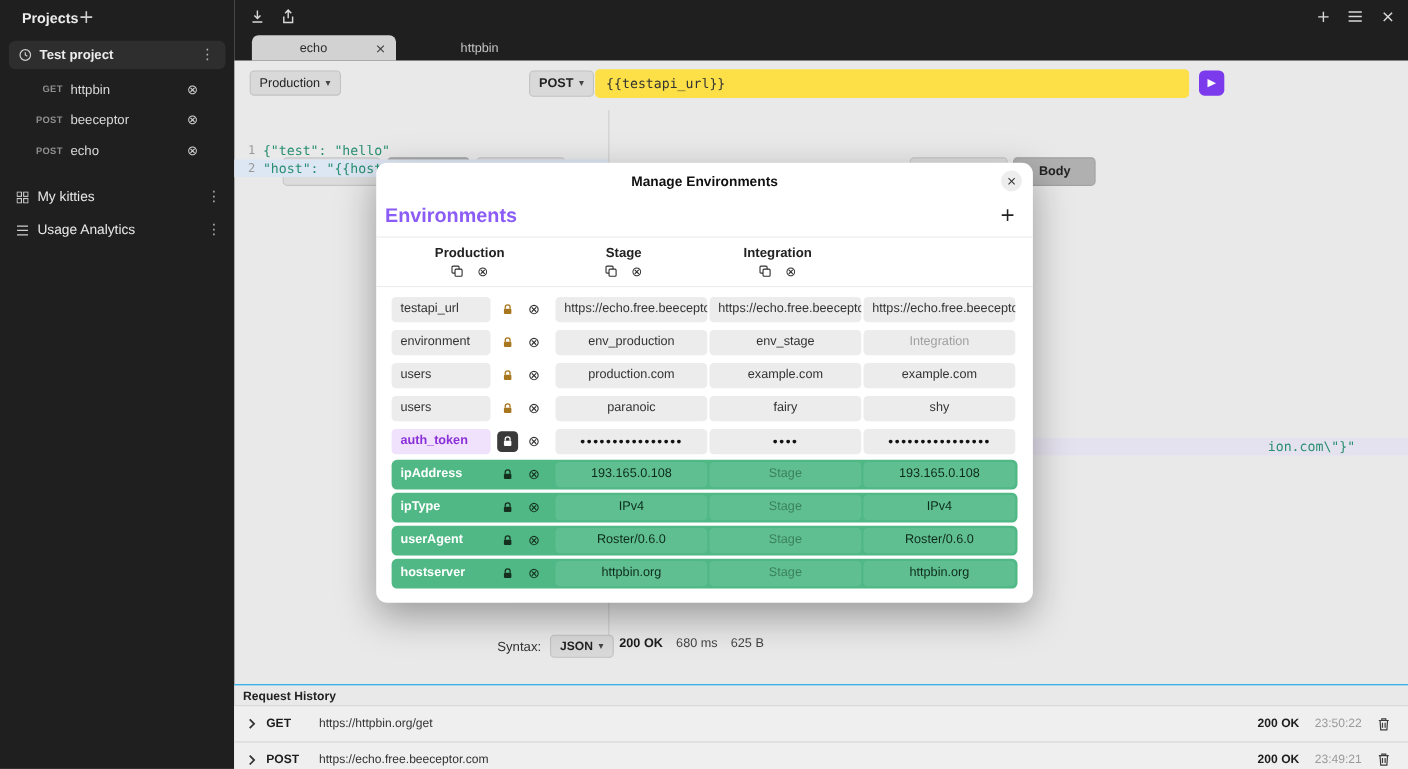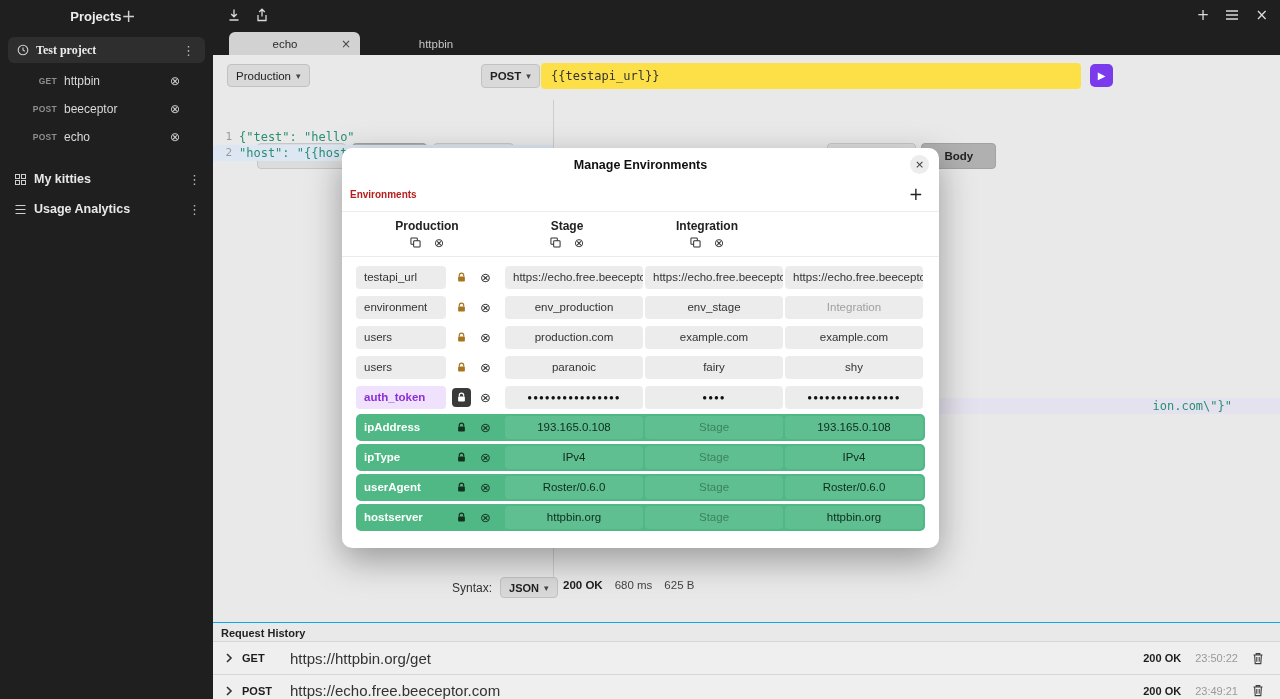--- a/index.html
+++ b/index.html
@@ -2,32 +2,32 @@
 <html><head>
 <meta charset="utf-8">
 <style>
   * { margin:0; padding:0; box-sizing:border-box; }
   html,body { width:1280px; height:699px; overflow:hidden; font-family:"Liberation Sans", sans-serif; }
   #app { position:relative; width:1280px; height:699px; background:#e9e9e9; }
   .uic { font-family:"DejaVu Sans", sans-serif; }
 
   
   .sidebar { position:absolute; left:0; top:0; width:213px; height:699px; background:#1f1f1f; color:#ddd; }
-  .sb-head { display:flex; align-items:center; justify-content:center; padding:8px 12px 6px 5px; }
+  .sb-head { display:flex; align-items:center; justify-content:flex-start; padding:8px 12px 6px 20px; }
   .sb-title { font-size:13px; font-weight:700; color:#ececec; }
   .sb-plus { font-size:17px; color:#cfcfcf; cursor:pointer; line-height:1; }
   .project-card { margin:6px 8px 4px; height:26px; background:#2e2e2e; border-radius:6px; display:flex; align-items:center; padding:0 10px 0 9px; }
-  .project-card .lbl { font-size:12px; font-weight:700; color:#ececec; margin-left:7px;font-family:Liberation Serif, serif; }
+  .project-card .lbl { font-size:12px; font-weight:700; color:#ececec; margin-left:7px; }
   .kebab { margin-left:auto; color:#b5b5b5; font-size:13px; line-height:1; cursor:pointer; }
   .sb-item { height:28px; display:flex; align-items:center; padding:0 33px 0 32px; }
   .sb-item .mtd { width:25px; text-align:right; font-size:8.5px; letter-spacing:.3px; color:#8f8f8f; font-weight:700; }
   .sb-item .nm { font-size:12px; color:#d9d9d9; margin-left:7px; }
   .sb-item .rm { margin-left:auto; font-size:12px; color:#cfcfcf; }
   .sb-section { height:30px; display:flex; align-items:center; padding:0 12px 0 15px; color:#cfcfcf; }
-  .sb-section .lbl { font-size:12.5px; font-weight:700; color:#e8e8e8; margin-left:8px; }
+  .sb-section .lbl { font-size:12.5px; font-weight:400; color:#e8e8e8; margin-left:8px; }
   .sb-gap { height:13px; }
 
   
   .topbar { position:absolute; left:213px; top:0; width:1067px; height:30px; background:#1f1f1f; display:flex; align-items:center; color:#d9d9d9; }
   .tb-ic { margin-left:14px; display:flex; align-items:center; cursor:pointer; }
   .tb-right { margin-left:auto; display:flex; align-items:center; gap:16px; padding-right:12px; }
   .tb-right .g { font-size:15px; cursor:pointer; line-height:1; }
   .tabstrip { position:absolute; left:213px; top:30px; width:1067px; height:25px; background:#1f1f1f; }
   .tab-active { position:absolute; left:16px; top:2px; width:131px; height:23px; background:#d2d2d2; border-radius:6px 6px 0 0; display:flex; align-items:center; }
   .tab-active .lbl { flex:1; text-align:center; font-size:11.5px; color:#2b2b2b; }
@@ -63,33 +63,33 @@
   .statusbar { position:absolute; left:350px; top:524px; display:flex; align-items:center; gap:12px; font-size:11.5px; color:#444; }
   .statusbar .st { font-weight:700; color:#1d1d1d; }
 
   
   .history { position:absolute; left:213px; top:622px; width:1067px; height:101px; border-top:1px solid #0ea5e9; background:#e9e9e9; }
   .hist-title { font-size:11px; font-weight:700; color:#222; padding:4px 0 0 8px; height:18px; }
   .hist-row { height:33px; display:flex; align-items:center; background:#efefef; border-top:1px solid #d6d6d6; padding:0 16px 0 12px; }
   .hist-row:last-child { border-bottom:1px solid #d6d6d6; }
   .hist-row .chev { color:#333; display:flex; align-items:center; cursor:pointer; }
   .hist-row .mtd { font-size:11px; font-weight:700; color:#1d1d1d; margin-left:9px; width:40px; }
-  .hist-row .url { font-size:15px; color:#333; margin-left:8px;text-align:right; }
+  .hist-row .url { font-size:11px; color:#333; margin-left:8px;text-align:right; }
   .hist-row .right { margin-left:auto; display:flex; align-items:center; gap:14px; }
   .hist-row .st { font-size:11px; font-weight:700; color:#1d1d1d; }
   .hist-row .tm { font-size:11px; color:#9a9a9a; }
   .hist-row .trash { color:#3d3d3d; display:flex; cursor:pointer; }
 
   
   .modal { position:absolute; left:342px; top:148px; width:597px; height:400px; background:#fff; border-radius:10px; box-shadow:0 12px 35px rgba(0,0,0,.35); z-index:10; }
   .m-head { position:relative; height:34px; display:flex; align-items:center; justify-content:center; }
   .m-title { font-size:12.5px; font-weight:700; color:#111; }
   .m-close { position:absolute; right:10px; top:7px; width:19px; height:19px; border-radius:50%; background:#ededed; border:none; font-size:11px; color:#333; display:flex; align-items:center; justify-content:center; cursor:pointer; }
   .m-envrow { display:flex; align-items:center; justify-content:space-between; padding:4px 16px 8px 8px; }
-  .m-envrow .h { font-size:10px; font-weight:700; color:#b91c1c; }
+  .m-envrow .h { font-size:18px; font-weight:700; color:#8b5cf6; }
   .m-plus { font-size:17px; color:#222; background:none; border:none; cursor:pointer; line-height:1; }
   .thead { display:flex; align-items:stretch; border-top:1px solid #ececec; border-bottom:1px solid #ececec; margin:0 0 7px; padding:5px 14px; height:46px; }
   .th-var { width:147px; display:flex; align-items:center; padding-left:7px; font-size:12px; font-weight:700; color:#222; }
   .th-col { width:138px; margin-left:2px; display:flex; flex-direction:column; align-items:center; justify-content:center; gap:3px; }
   .th-col .nm { font-size:12px; font-weight:700; color:#222; }
   .th-col .ics { display:flex; align-items:center; gap:13px; color:#2f2f2f; }
   .th-col .ics .rm { font-size:12px; cursor:pointer; }
   .th-col .ics svg { cursor:pointer; }
 
   .env-row { display:flex; align-items:center; height:27px; margin:0 14px 3px; border-radius:5px; }

